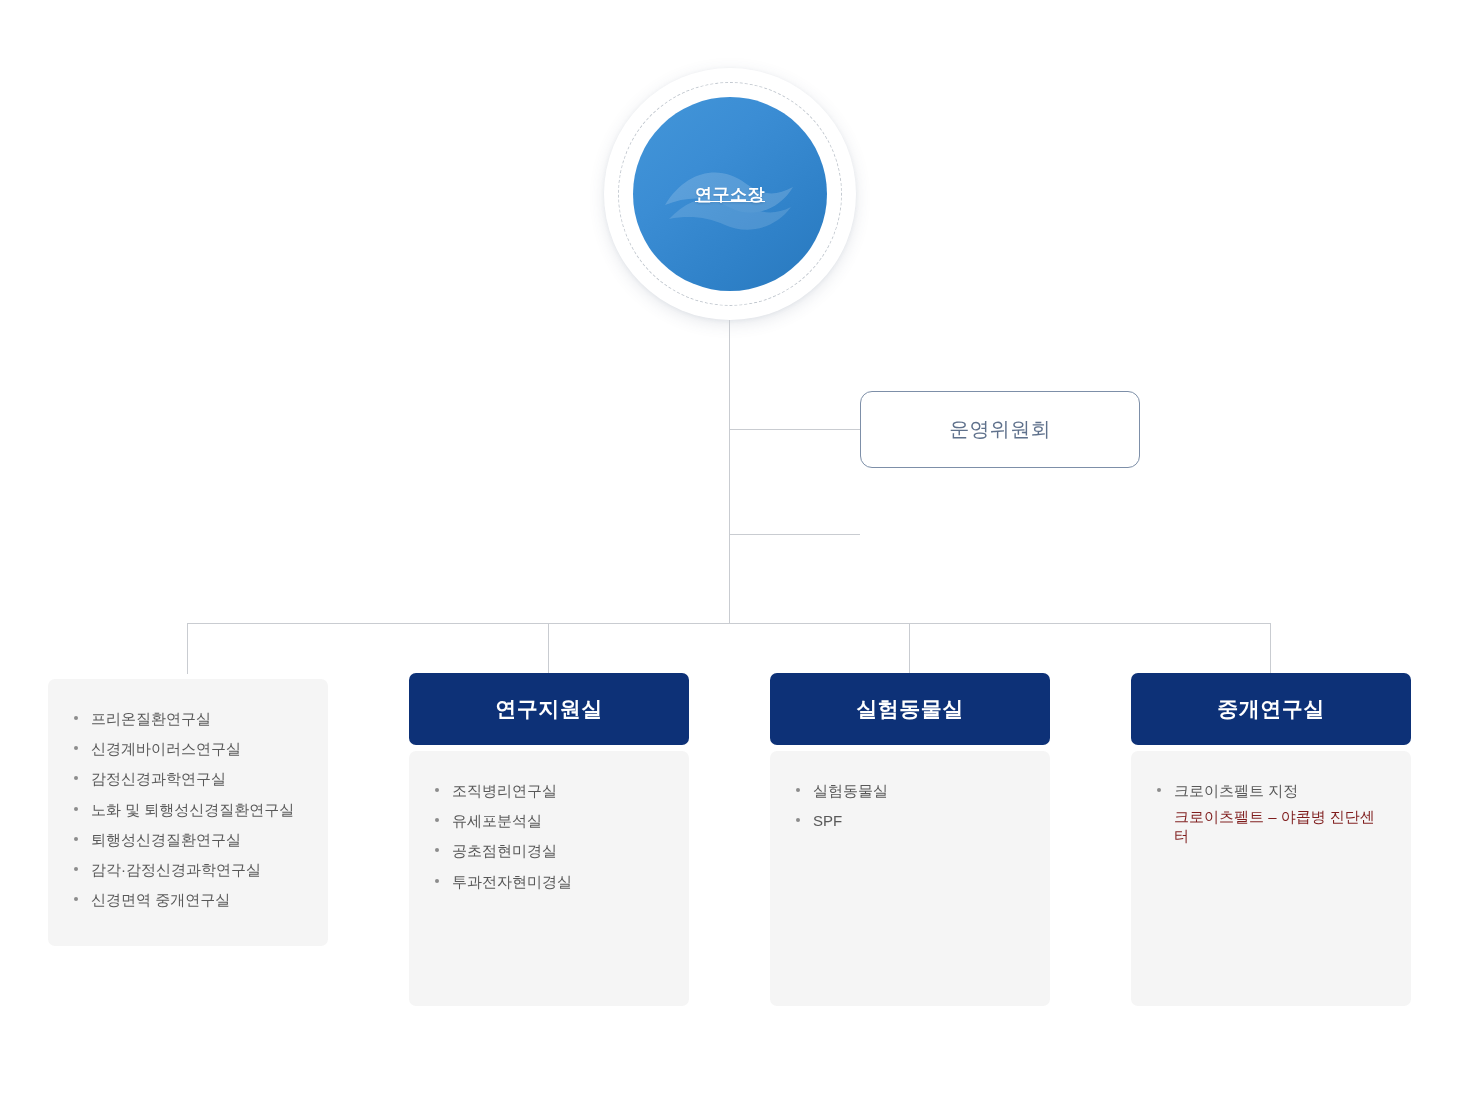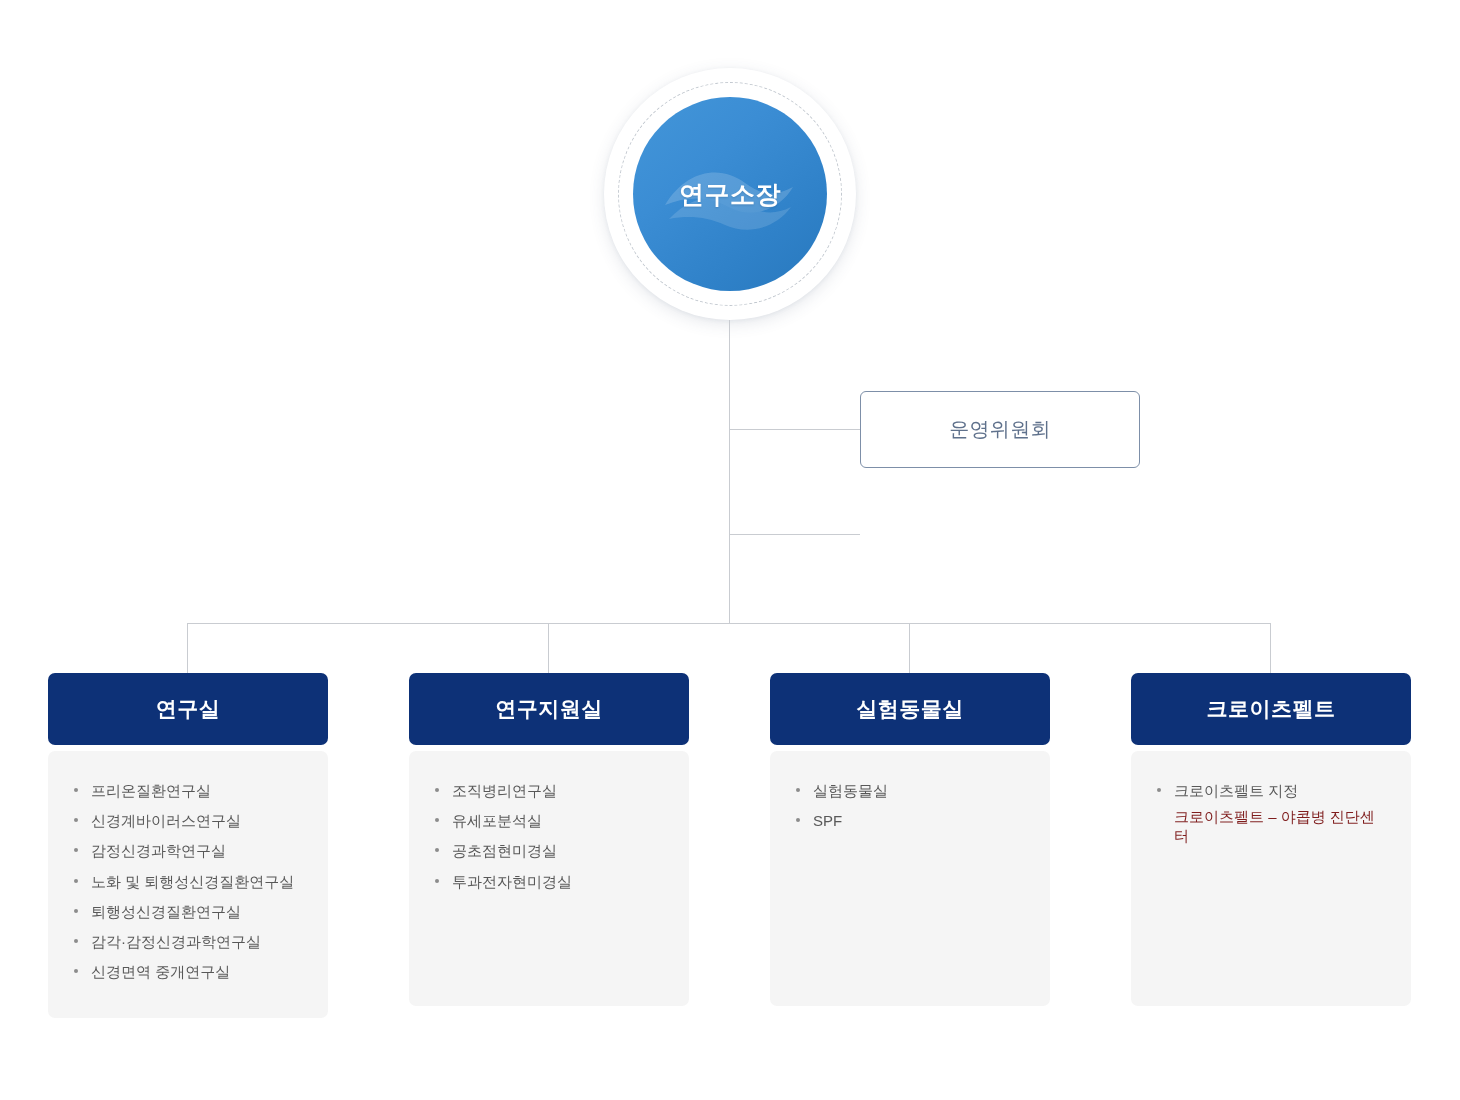--- a/index.html
+++ b/index.html
@@ -63,24 +63,25 @@
     transform: translate(-50%, -50%);
     width: 150px;
     height: 110px;
     opacity: 0.17;
     pointer-events: none;
   }
   .root-label {
     position: relative;
     z-index: 2;
     color: #ffffff;
-    font-size: 25px;
+    font-size: 17px;
     font-weight: 700;
     letter-spacing: 0.5px;
     text-shadow: 0 1px 2px rgba(20,60,100,0.22);
+    text-decoration: underline;
   }
 
   
   .line { position: absolute; background: #c9ccd1; }
   .v-line { width: 1px; }
   .h-line { height: 1px; }
 
   .trunk-upper  { left: 729px; top: 320px;  height: 110px; }
   .trunk-mid    { left: 729px; top: 429px;  height: 106px; }
   .trunk-lower  { left: 729px; top: 534px;  height: 90px;  }
@@ -93,21 +94,21 @@
   .drop-c2   { left: 548px;  top: 623px; height: 51px; }
   .drop-c3   { left: 909px;  top: 623px; height: 51px; }
   .drop-c4   { left: 1270px; top: 623px; height: 51px; }
 
   
   .side-box {
     position: absolute;
     width: 280px;
     height: 77px;
     border: 1.5px solid #7d8fa8;
-    border-radius: 6px;
+    border-radius: 12px;
     background: #ffffff;
     display: flex;
     align-items: center;
     justify-content: center;
     color: #5f718c;
     font-size: 20px;
     font-weight: 400;
     letter-spacing: 0.3px;
   }
   .side-committee { left: 860px; top: 391px; }
@@ -200,23 +201,20 @@
   <div class="line v-line drop-c3"></div>
   <div class="line v-line drop-c4"></div>
 
   <div class="side-box side-committee">
     <span>운영위원회</span>
   </div>
 
   <div class="columns">
 
     <div class="col">
-      <div class="col-header">
-        <span>연구실</span>
-      </div>
       <div class="col-body">
         <ul class="col-list">
           <li><span>프리온질환연구실</span></li>
           <li><span>신경계바이러스연구실</span></li>
           <li><span>감정신경과학연구실</span></li>
           <li><span>노화 및 퇴행성신경질환연구실</span></li>
           <li><span>퇴행성신경질환연구실</span></li>
           <li><span>감각·감정신경과학연구실</span></li>
           <li><span>신경면역 중개연구실</span></li>
         </ul>
@@ -244,21 +242,21 @@
       <div class="col-body">
         <ul class="col-list">
           <li><span>실험동물실</span></li>
           <li><span>SPF</span></li>
         </ul>
       </div>
     </div>
 
     <div class="col">
       <div class="col-header">
-        <span>크로이츠펠트</span>
+        <span>중개연구실</span>
       </div>
       <div class="col-body">
         <ul class="col-list">
           <li class="two-line">
             <span>크로이츠펠트 지정</span>
             <span class="sub-line">크로이츠펠트 – 야콥병 진단센터</span>
           </li>
         </ul>
       </div>
     </div>

